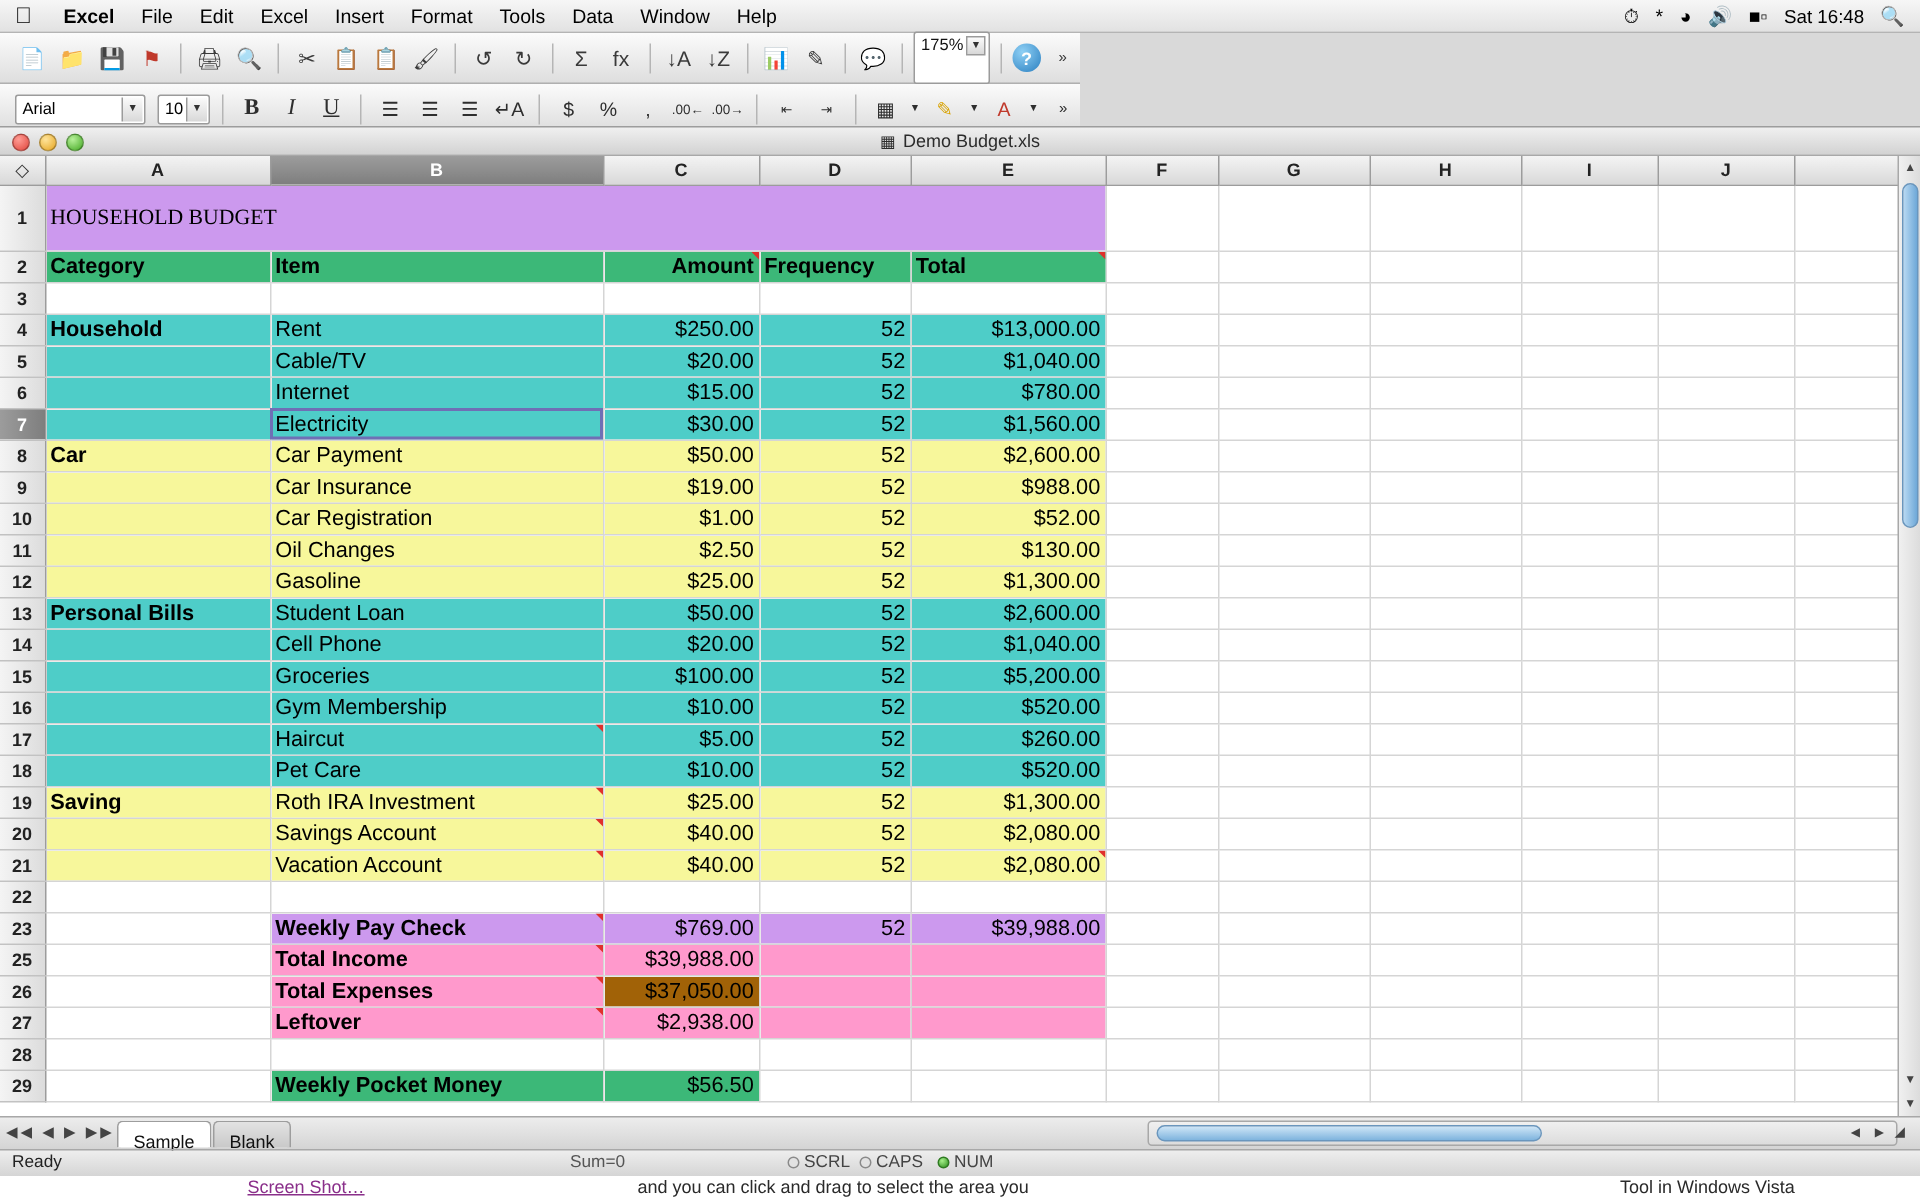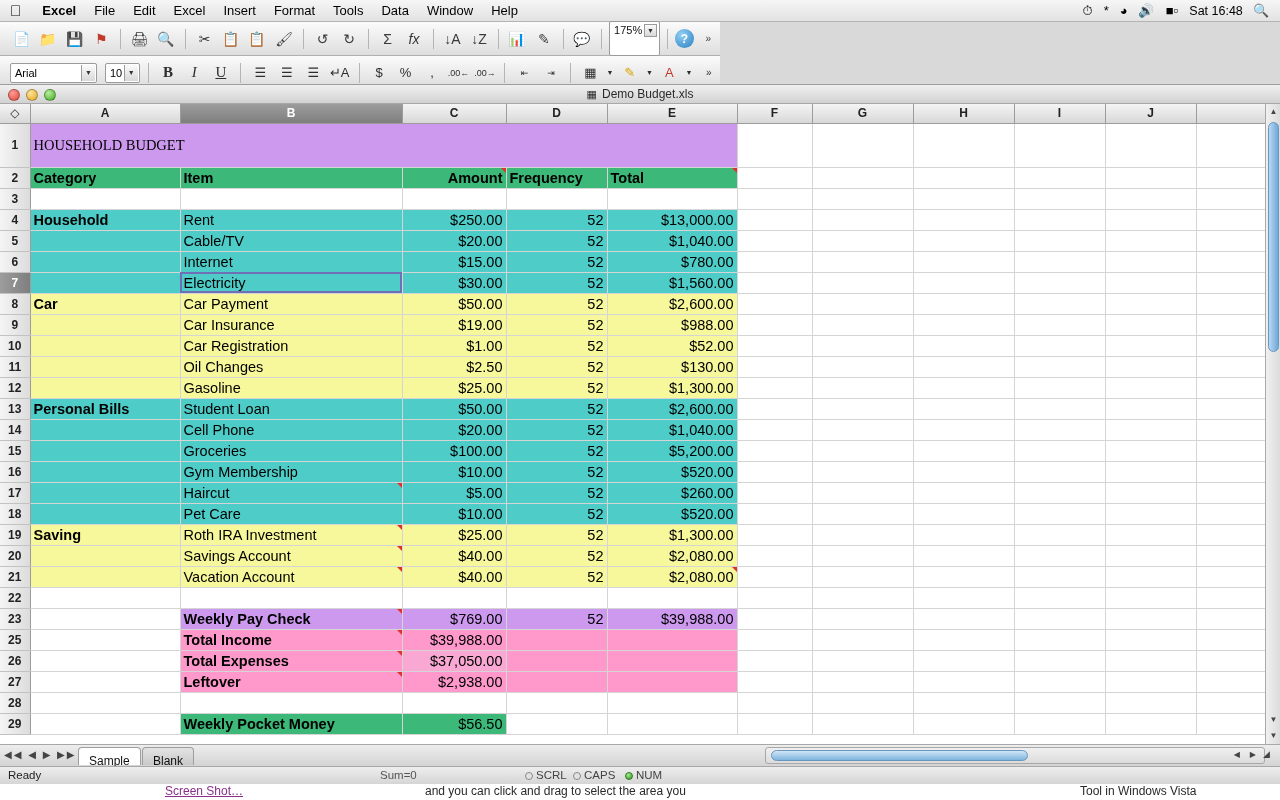--- a/index.html
+++ b/index.html
@@ -334,21 +334,21 @@
       <div class="tsep"></div>
       <div class="tbtn">✂</div>
       <div class="tbtn">📋</div>
       <div class="tbtn">📋</div>
       <div class="tbtn">🖌</div>
       <div class="tsep"></div>
       <div class="tbtn">↺</div>
       <div class="tbtn">↻</div>
       <div class="tsep"></div>
       <div class="tbtn">Σ</div>
-      <div class="tbtn" style="font-style:italic">fx</div>
+      <div class="tbtn" style="">fx</div>
       <div class="tsep"></div>
       <div class="tbtn">↓A</div>
       <div class="tbtn">↓Z</div>
       <div class="tsep"></div>
       <div class="tbtn">📊</div>
       <div class="tbtn">✎</div>
       <div class="tsep"></div>
       <div class="tbtn">💬</div>
       <div class="tsep"></div>
       <div class="zoombox">
@@ -771,21 +771,21 @@
                 <td class="cell empty"></td>
                 <td class="cell empty"></td>
                 <td class="cell empty"></td>
                 <td class="cell empty"></td>
                 <td class="cell empty"></td>
               </tr>
               <tr>
                 <td class="rowhdr">26</td>
                 <td class="cell" style="background: rgb(255, 255, 255);"></td>
                 <td class="cell b redmark" style="background: rgb(255, 153, 204);">Total Expenses</td>
-                <td class="cell r" style="background: #f9a8d4; margin-left: 40px;">$37,050.00</td>
+                <td class="cell r" style="background: #a16207; margin-left: 40px;">$37,050.00</td>
                 <td class="cell" style="background: rgb(255, 153, 204);"></td>
                 <td class="cell" style="background: rgb(255, 153, 204);"></td>
                 <td class="cell empty"></td>
                 <td class="cell empty"></td>
                 <td class="cell empty"></td>
                 <td class="cell empty"></td>
                 <td class="cell empty"></td>
                 <td class="cell empty"></td>
               </tr>
               <tr>

